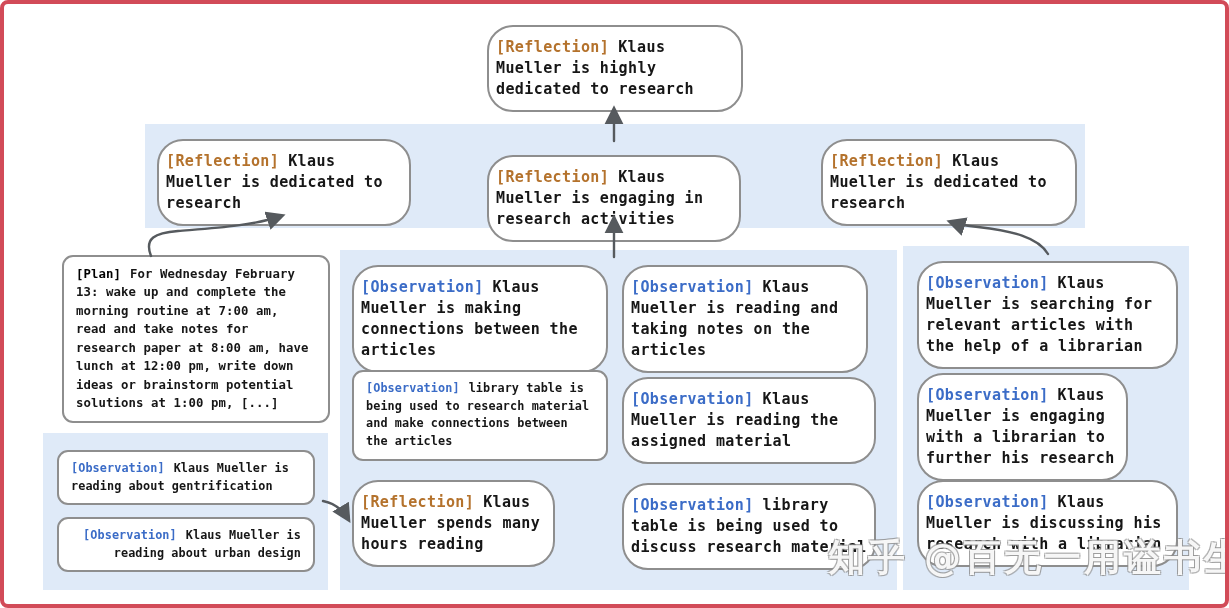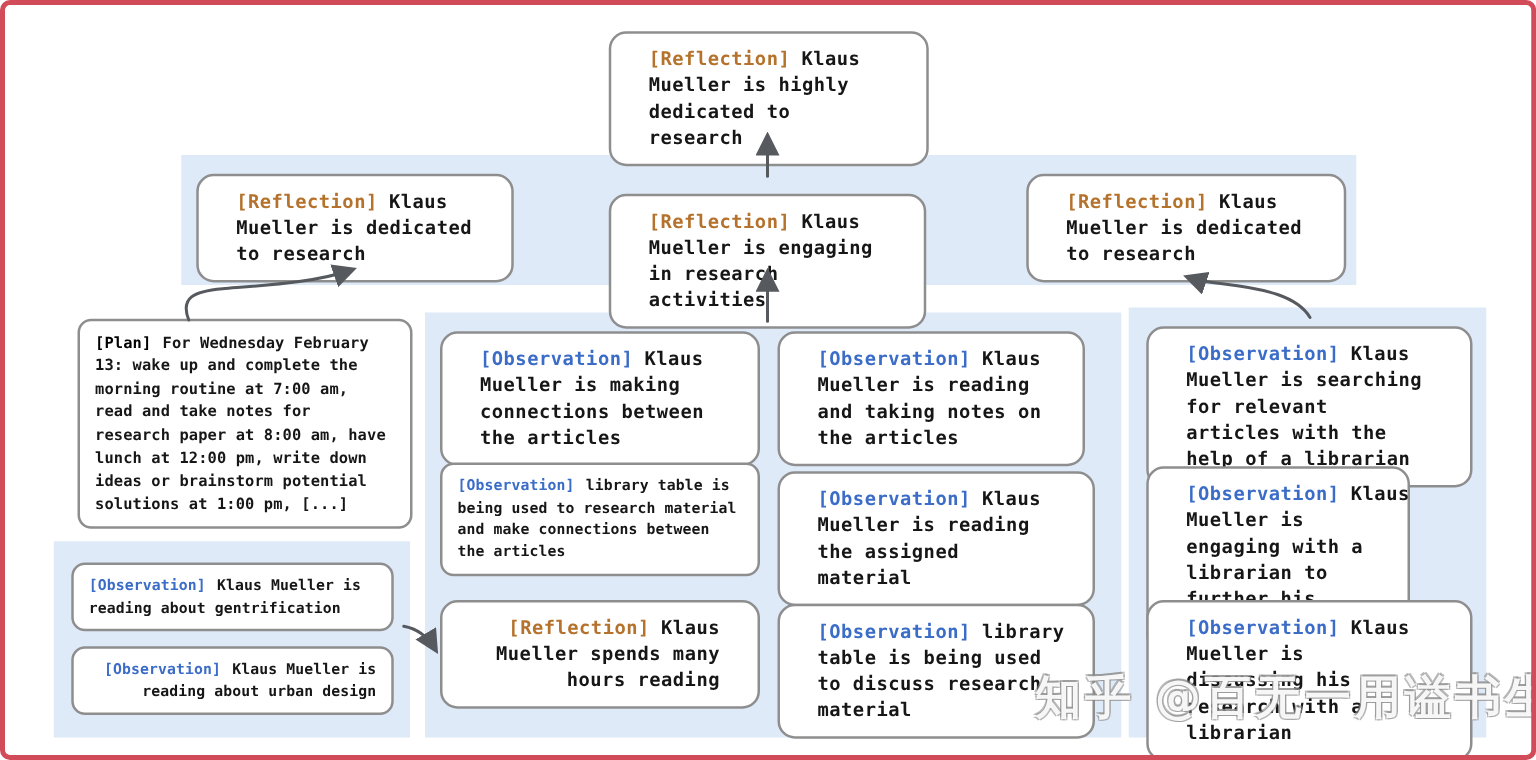--- a/index.html
+++ b/index.html
@@ -9,22 +9,22 @@
   }
   .frame {
     position: absolute; inset: 0; border: 4px solid #d24b58;
     border-radius: 8px; pointer-events: none; z-index: 30; box-sizing: border-box;
   }
   .band {
     position: absolute; background: #dfeaf8; z-index: 1;
   }
   .card {
     position: absolute; z-index: 2; box-sizing: border-box;
-    background: #ffffff; border: 2px solid #8e8e8e; border-radius: 14px;
-    padding: 10px 30px; font-weight: bold; color: #161616;
+    background: #ffffff; border: 2px solid #8e8e8e; border-radius: 26px;
+    padding: 10px 7px; font-weight: bold; color: #161616;
   }
   .big   { font-size: 15px; line-height: 1.4; letter-spacing: 0.4px; }
   .small { font-size: 11.8px; line-height: 1.5; letter-spacing: 0.1px; border-radius: 11px; padding: 8px 12px; }
   .tag { margin-right: 9px; }
   .tag-reflection  { color: #b4722c; }
   .tag-observation { color: #3b6cc7; }
   .tag-plan        { color: #000000; }
   .arrows { position: absolute; left: 0; top: 0; z-index: 3; pointer-events: none; }
   .watermark {
     position: absolute; left: 828px; top: 533px; z-index: 20;
@@ -67,21 +67,21 @@
 <div class="card small" style="left:57px; top:517px; width:258px;text-align:right;">
   <span class="tag tag-observation">[Observation]</span><span>Klaus Mueller is reading about urban design</span>
 </div>
 
 <div class="card big" style="left:352px; top:265px; width:256px;">
   <span class="tag tag-observation">[Observation]</span><span>Klaus Mueller is making connections between the articles</span>
 </div>
 <div class="card small" style="left:352px; top:370px; width:256px;">
   <span class="tag tag-observation">[Observation]</span><span>library table is being used to research material and make connections between the articles</span>
 </div>
-<div class="card big" style="left:352px; top:480px; width:256px;text-align:right;">
+<div class="card big" style="left:352px; top:480px; width:203px;">
   <span class="tag tag-reflection">[Reflection]</span><span>Klaus Mueller spends many hours reading</span>
 </div>
 
 <div class="card big" style="left:622px; top:265px; width:246px;">
   <span class="tag tag-observation">[Observation]</span><span>Klaus Mueller is reading and taking notes on the articles</span>
 </div>
 <div class="card big" style="left:622px; top:377px; width:254px;">
   <span class="tag tag-observation">[Observation]</span><span>Klaus Mueller is reading the assigned material</span>
 </div>
 <div class="card big" style="left:622px; top:483px; width:254px;">

